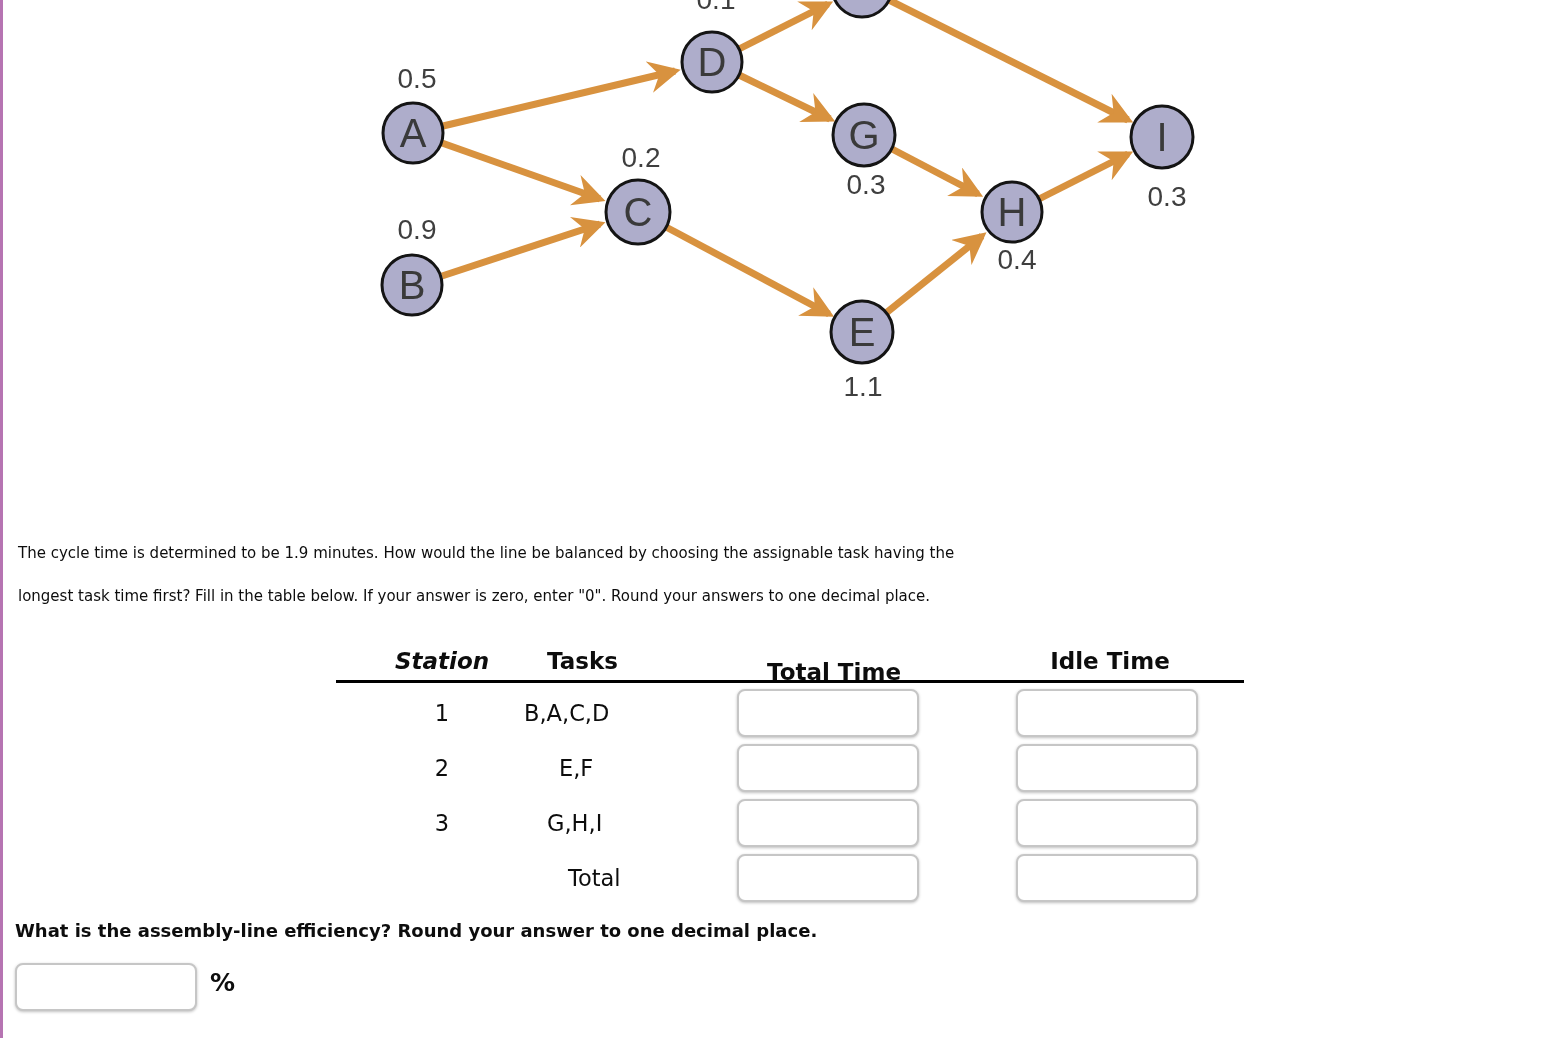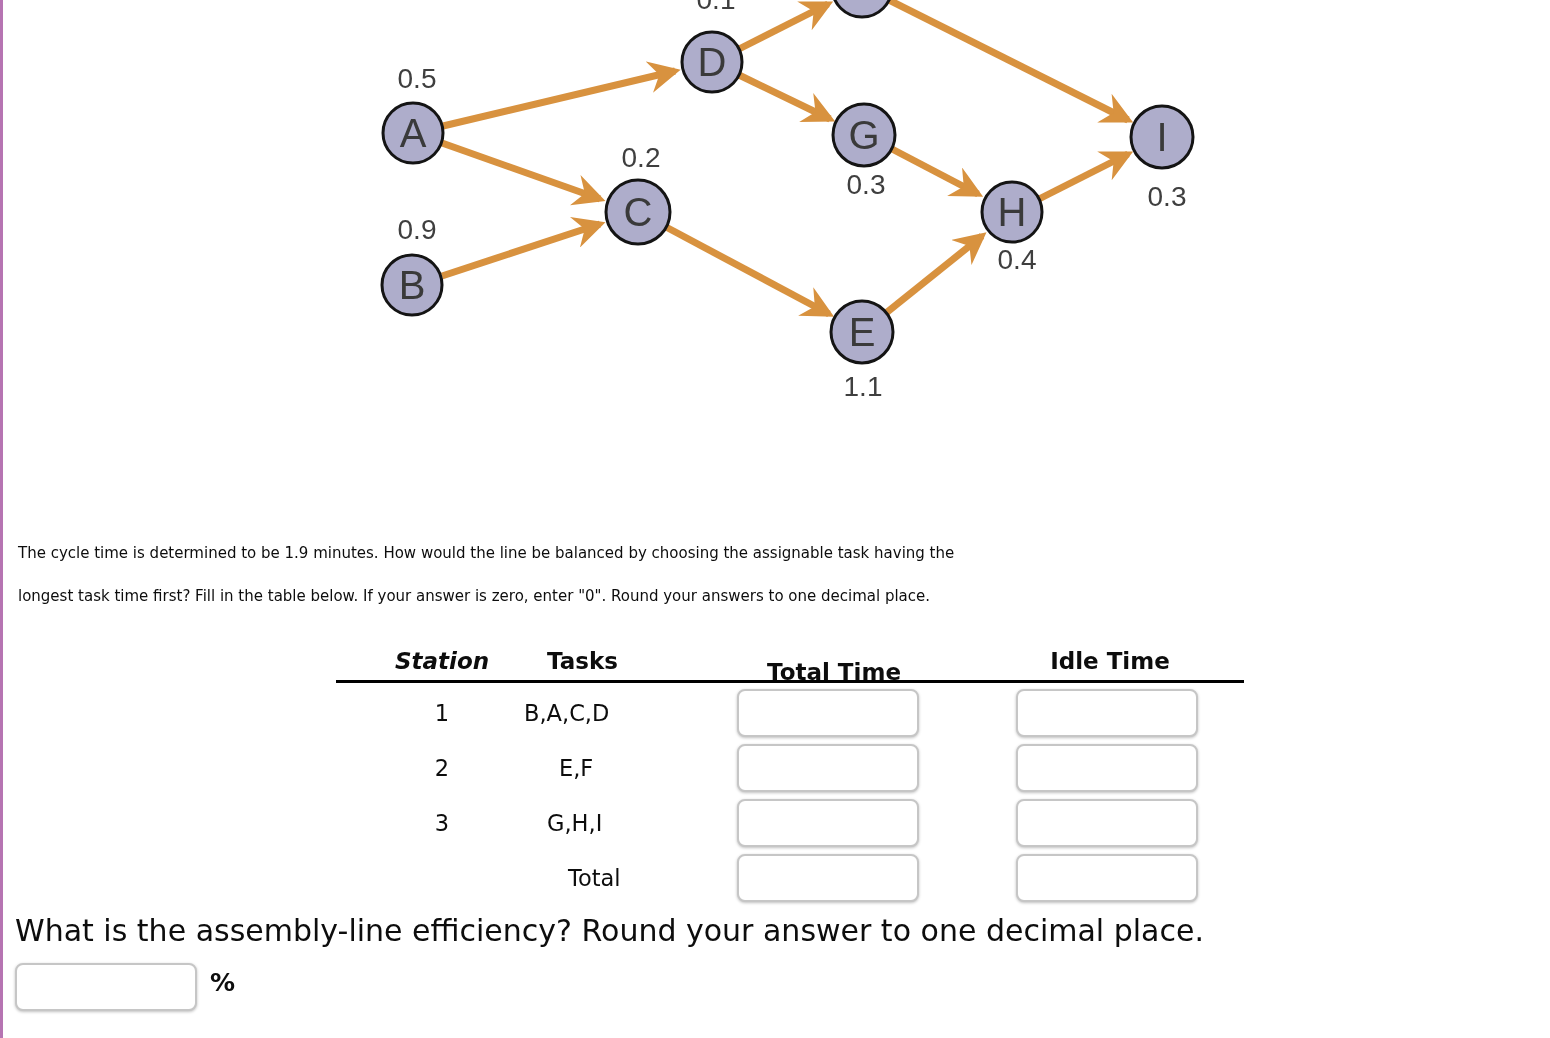--- a/index.html
+++ b/index.html
@@ -43,21 +43,21 @@
     background:#fff;
     border:2px solid #c6c6c6;
     border-radius:8px;
     box-shadow:0 1px 3px rgba(0,0,0,0.25);
     font-size:22px;padding:0 10px;
     font-family:"DejaVu Sans","Liberation Sans",sans-serif;
     outline:none;
   }
   .q2{
     position:absolute;left:15px;top:916px;width:1500px;
-    font-size:30px;line-height:30px;
+    font-size:18px;line-height:30px;font-weight:bold;
   }
   .pct{
     position:absolute;left:210px;top:968px;
     font-size:25px;font-weight:600;
   }
 </style>
 </head>
 <body>
 
 <div class="page">

